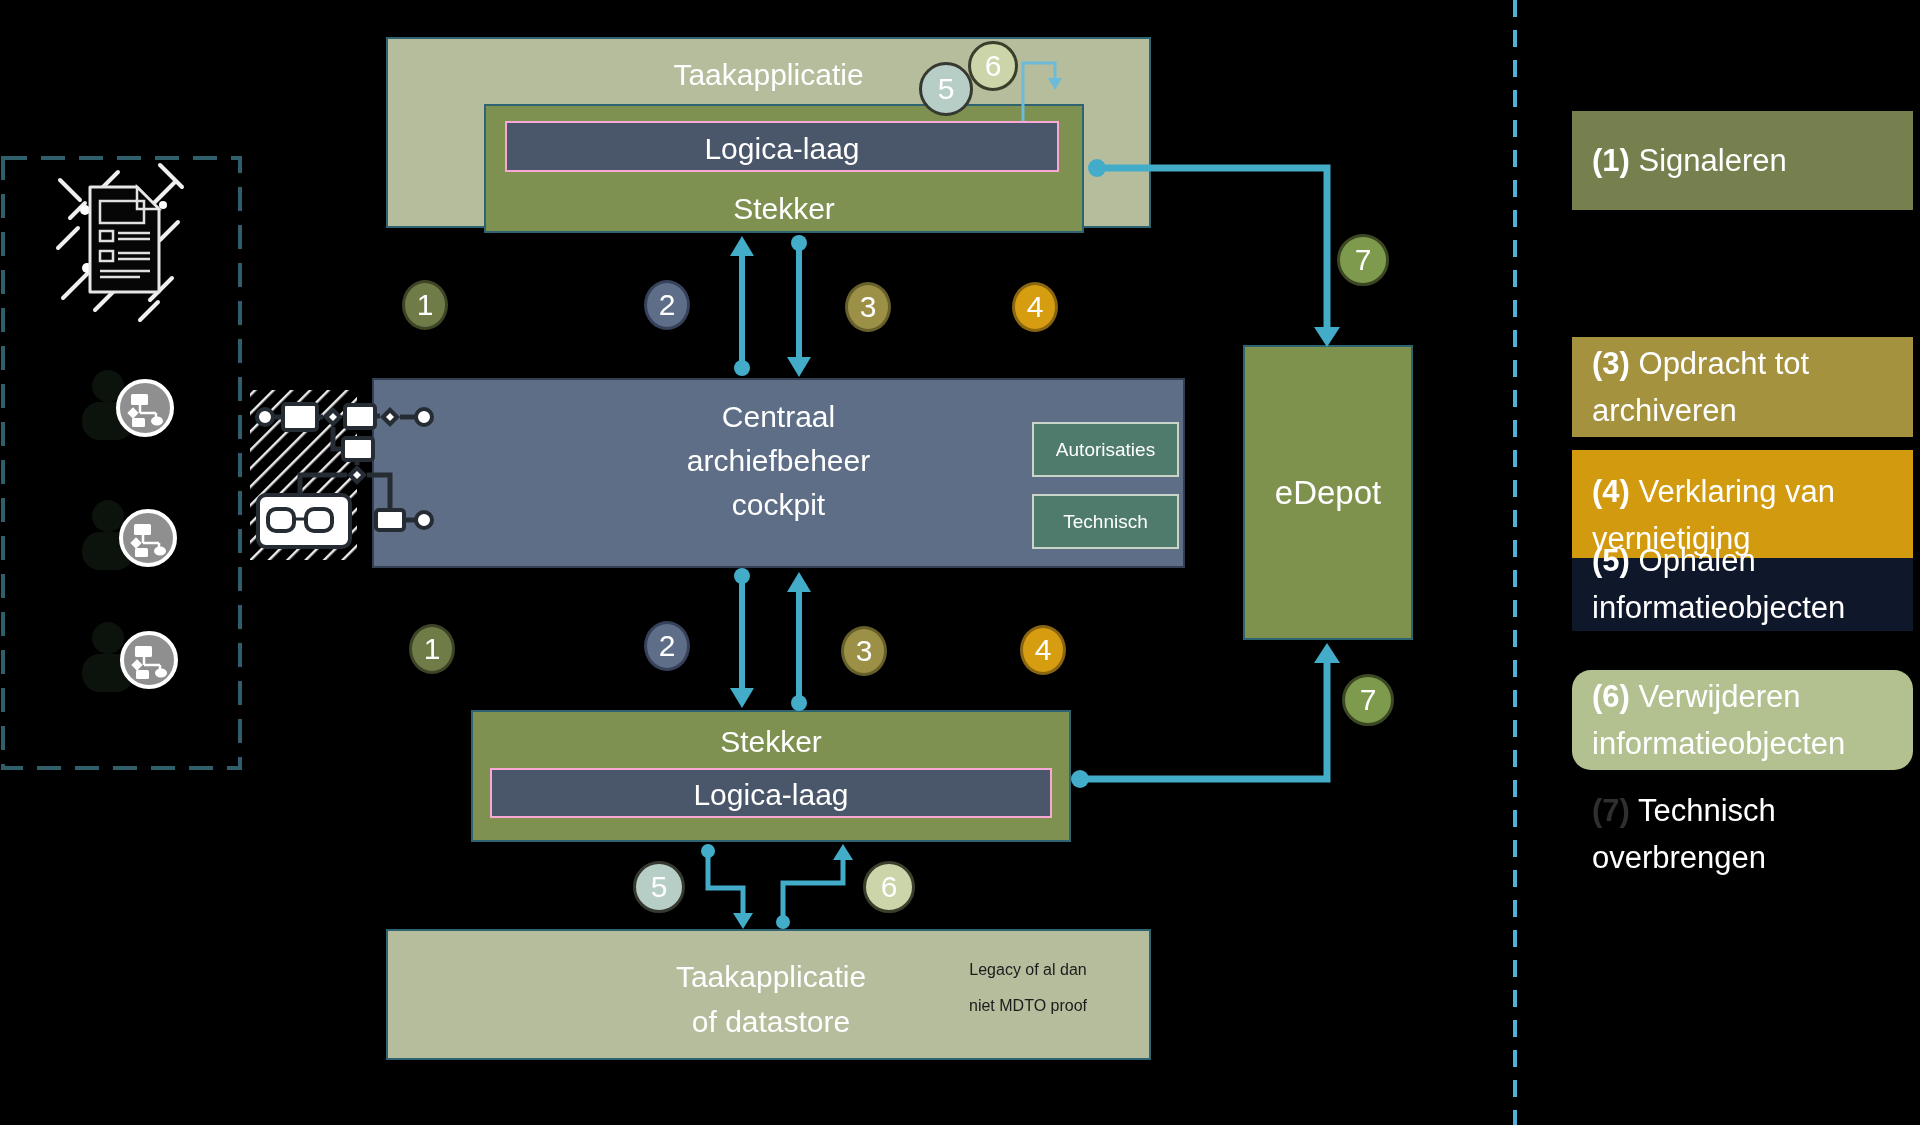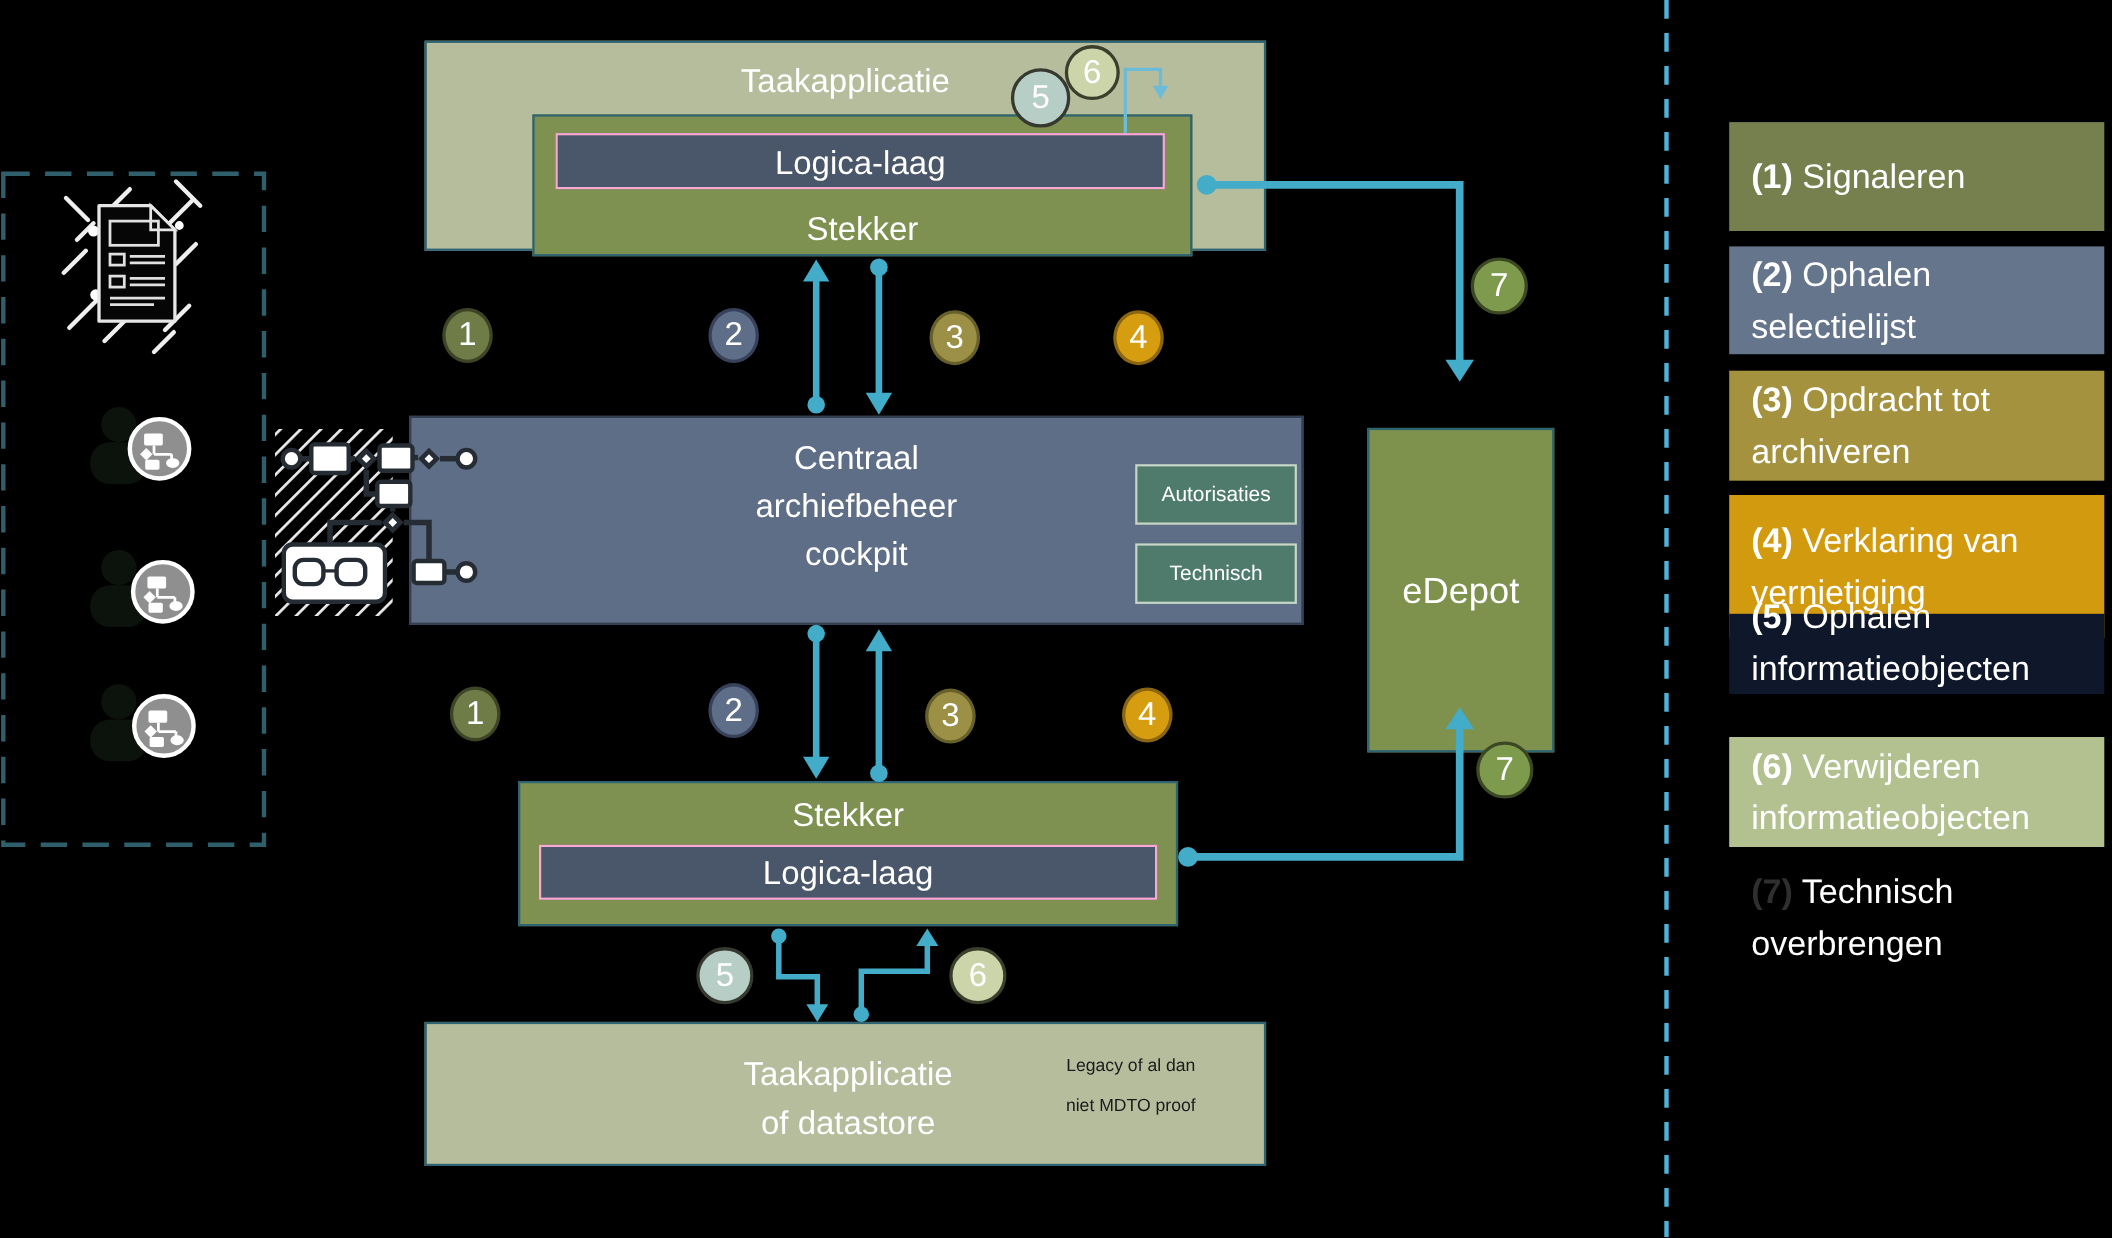--- a/index.html
+++ b/index.html
@@ -67,21 +67,21 @@
   #overlay{position:absolute;left:0;top:0;z-index:2;pointer-events:none;}
 
   
   .legend-item{position:absolute;left:1572px;width:341px;box-sizing:border-box;padding:0 8px 0 20px;display:flex;flex-direction:column;justify-content:center;color:#fff;font-size:31px;line-height:47px;z-index:3;}
   .legend-item b{font-weight:bold;}
   #lg1{top:111px;height:99px;background:#75804e;}
   #lg2{top:224px;height:98px;background:#65758c;}
   #lg3{top:337px;height:100px;background:#a4923f;}
   #lg4{top:450px;height:130px;background:#d29a0e;}
   #lg5{top:558px;height:73px;background:#0f172a;justify-content:flex-end;}
-  #lg6{top:670px;height:100px;background:#b2c18f;}
+  #lg6{top:670px;height:100px;background:#b2c18f;border-radius:19px;}
   #lg7{top:784px;height:100px;background:transparent;}
   #lg7 b{color:#2f2f2f;}
 </style>
 </head>
 <body>
 
 <div id="canvas">
 
   <div class="box sage teal-border" id="top-app">
     <div class="lbl t30 box-title" id="top-app-title">Taakapplicatie</div>
@@ -100,21 +100,21 @@
       <div>cockpit</div>
     </div>
     <div class="mini-btn" id="btn-autorisaties">
       <span>Autorisaties</span>
     </div>
     <div class="mini-btn" id="btn-audittrail">
       <span>Technisch</span>
     </div>
   </div>
 
-  <div class="box teal-border" id="edepot" style="background:#7e924d;margin-top:44px;">
+  <div class="box teal-border" id="edepot" style="background:#7e924d;">
     <span>eDepot</span>
   </div>
 
   <div class="box olive teal-border" id="bot-stekker">
     <div class="lbl t30 box-title" id="bot-stekker-lbl">Stekker</div>
   </div>
   <div class="box darkslate" id="bot-logica">
     <div class="lbl t30 box-title" id="bot-logica-lbl">Logica-laag</div>
   </div>
 
@@ -310,23 +310,20 @@
   <div class="step s6" id="c6t">6</div>
   <div class="step s5" id="c5t">5</div>
   <div class="step s5" id="c5b">5</div>
   <div class="step s6" id="c6b">6</div>
   <div class="step s7" id="c7t">7</div>
   <div class="step s7" id="c7b">7</div>
 
   <div class="legend-item" id="lg1">
     <div><b>(1)</b> <span>Signaleren</span></div>
   </div>
-  <div class="legend-item" id="lg2">
-    <div><b>(2)</b> <span>Ophalen selectielijst</span></div>
-  </div>
   <div class="legend-item" id="lg3">
     <div><b>(3)</b> <span>Opdracht tot archiveren</span></div>
   </div>
   <div class="legend-item" id="lg4">
     <div><b>(4)</b> <span>Verklaring van vernietiging</span></div>
   </div>
   <div class="legend-item" id="lg5">
     <div><b>(5)</b> <span>Ophalen informatieobjecten</span></div>
   </div>
   <div class="legend-item" id="lg6">

